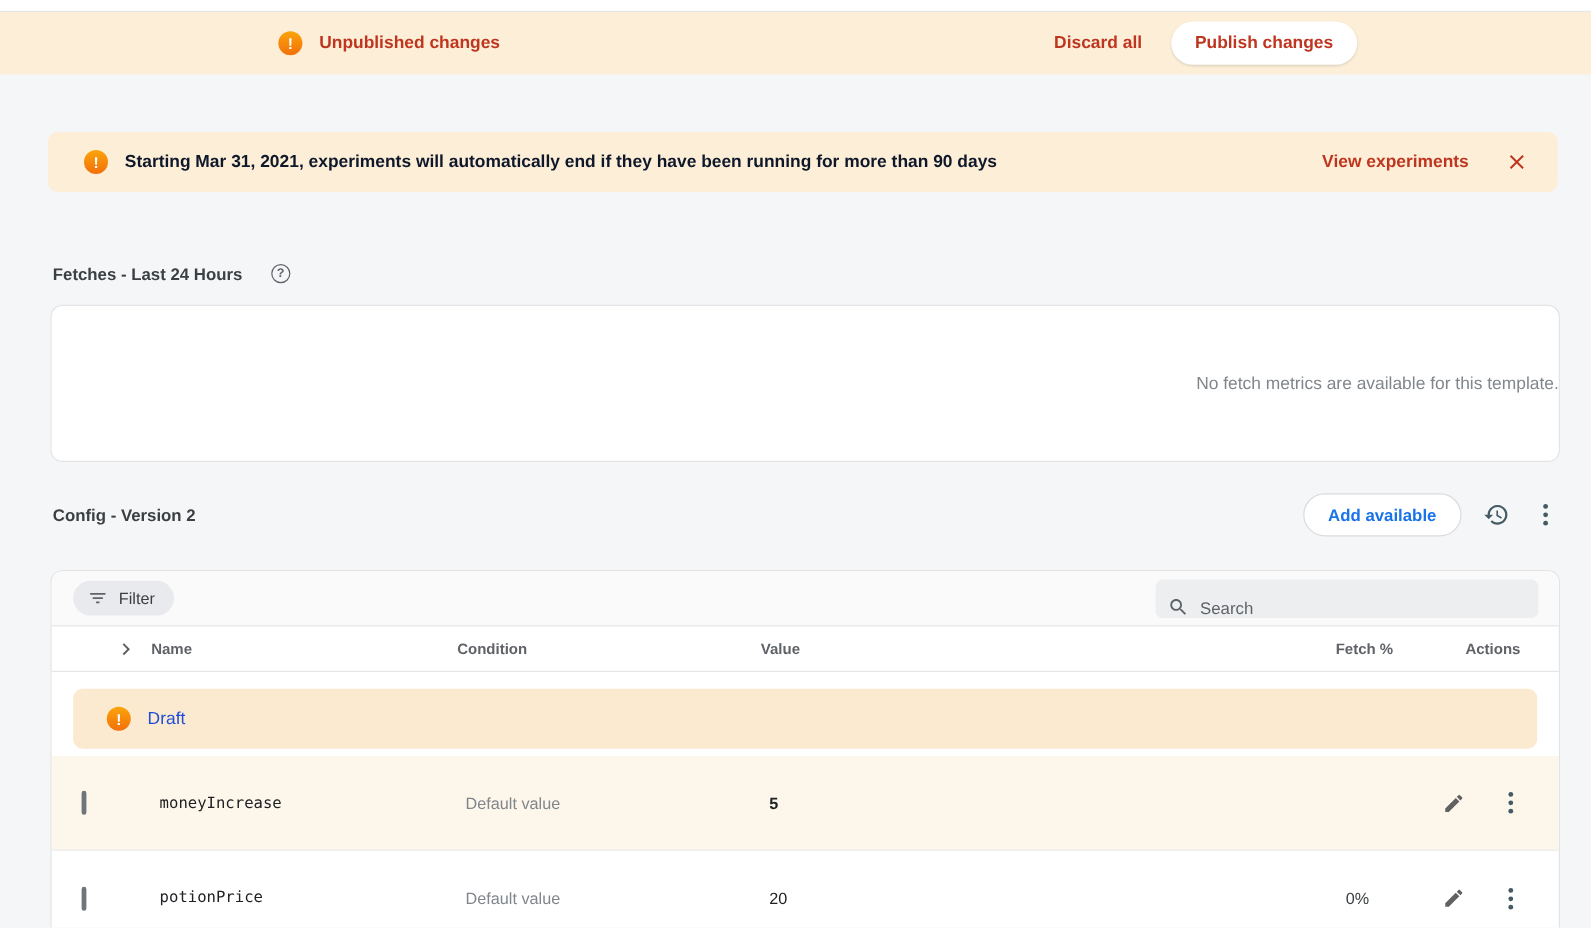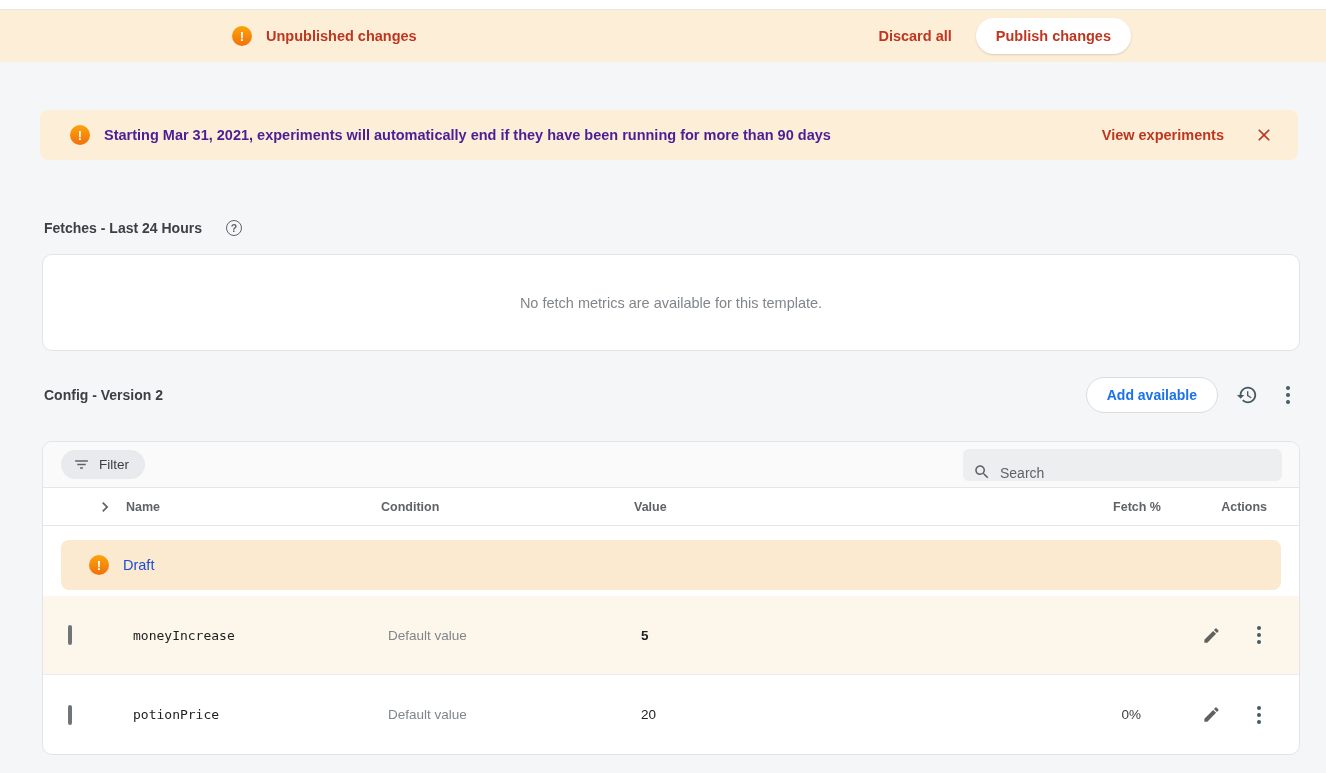--- a/index.html
+++ b/index.html
@@ -34,21 +34,21 @@
     background:#ffffff; border:none; cursor:pointer;
     color:#bf3620; font-weight:700; font-size:14.5px;
     font-family:inherit; padding:10px 20px; border-radius:22px;
     box-shadow:0 1px 2px rgba(60,64,67,.18);
   }
   
   .exp-banner {
     margin:48px 28px 0 40px; height:50px; background:#fceed7; border-radius:8px;
     display:flex; align-items:center; padding:0 18px 0 30px;
   }
-  .exp-msg { color:#4c1d95; font-weight:700; font-size:14.5px; margin-left:14px; }
+  .exp-msg { color:#0f172a; font-weight:700; font-size:14.5px; margin-left:14px; }
   .exp-spacer { flex:1; }
   .exp-link {
     background:none; border:none; cursor:pointer; font-family:inherit;
     color:#bf3620; font-weight:700; font-size:14.5px; padding:6px 10px;
   }
   .close-btn { background:none; border:none; cursor:pointer; padding:6px; margin-left:14px; display:flex; }
   
   .section-head {
     margin:60px 26px 0 44px; display:flex; align-items:center; gap:24px;
     color:#3c4043; font-size:14px; font-weight:700;
@@ -57,21 +57,21 @@
     width:16px; height:16px; border-radius:50%; border:1.5px solid #5f6368;
     color:#5f6368; font-size:10.5px; font-weight:700;
     display:flex; align-items:center; justify-content:center; cursor:pointer;
   }
   
   .card {
     margin:18px 26px 0 42px; background:#fff;
     border:1px solid #e3e4e6; border-radius:10px;
   }
   .empty-card {
-    height:97px; display:flex; align-items:center; justify-content:center;
+    height:131px; display:flex; align-items:center; justify-content:flex-end;
     color:#80868b; font-size:14.5px;
   }
   
   .config-row {
     margin:26px 26px 0 44px; display:flex; align-items:center;
   }
   .config-title { color:#3c4043; font-size:14px; font-weight:700; }
   .config-actions { margin-left:auto; display:flex; align-items:center; gap:14px; }
   .add-param-btn {
     background:#fff; border:1px solid #dadce0; border-radius:20px; cursor:pointer;

